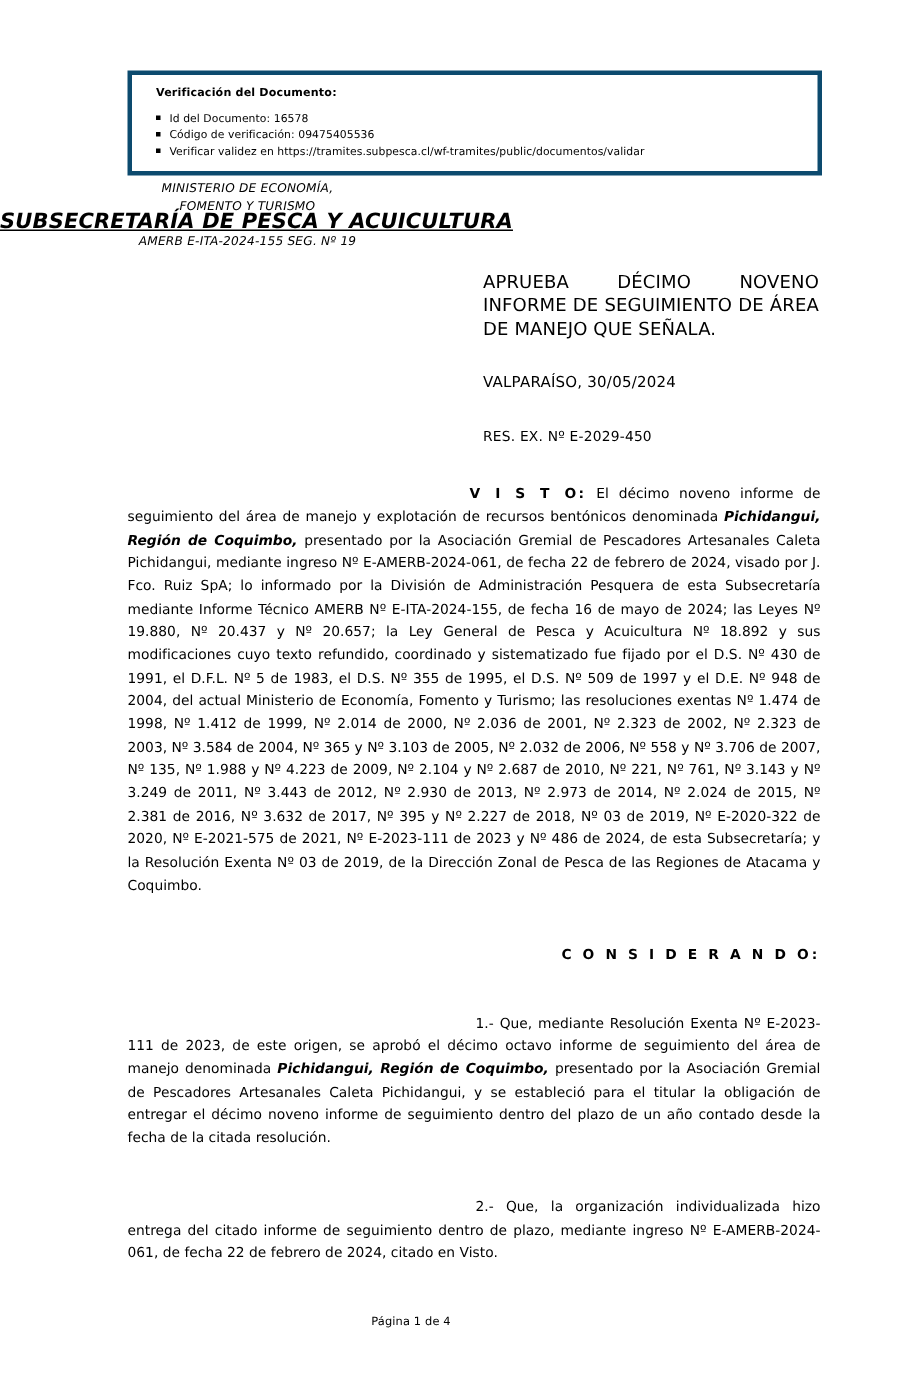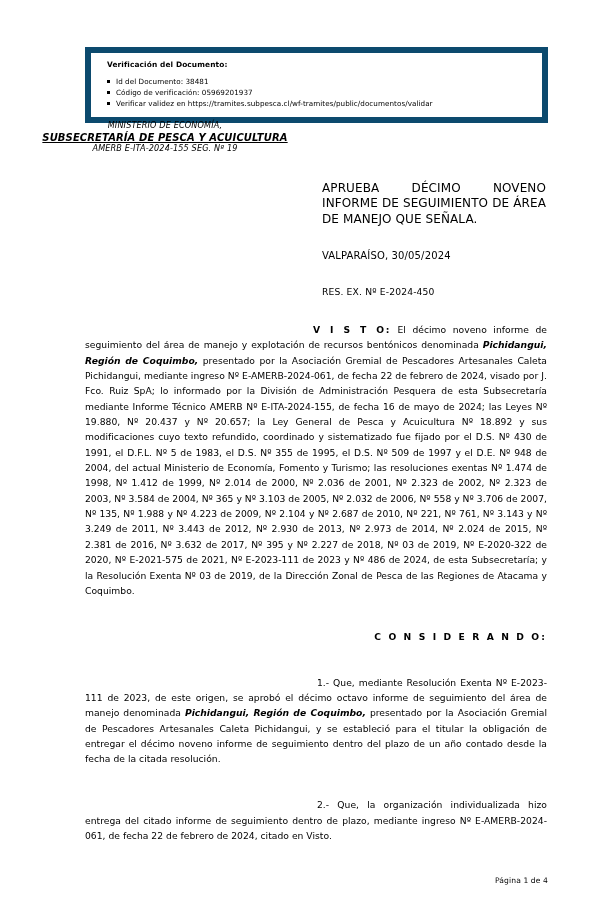--- a/index.html
+++ b/index.html
@@ -23,21 +23,21 @@
     box-sizing: border-box;
   }
 
   
   .verif-box {
     position: absolute;
     left: 85px;
     top: 47px;
     width: 463px;
     box-sizing: border-box;
-    border: 6px solid #0c4a6e;
+    border: 3px solid #0c4a6e;
     padding: 7px 10px 8px 14px;
     background: #ffffff;
   }
   .verif-title {
     font-size: 7.4px;
     font-weight: bold;
     letter-spacing: .12px;
     margin: 0 0 7px 2px;
   }
   .verif-list {
@@ -72,21 +72,21 @@
     text-align: center;
     font-size: 8.1px;
     line-height: 11.6px;
     letter-spacing: .15px;
   }
   .letterhead .lh-line { display: block; white-space: nowrap; font-style: italic; }
   .letterhead .lh-org {
     font-weight: bold;
     text-decoration: underline;
     letter-spacing: .1px;
-    font-size: 10px;
+    font-size: 14px;
   }
 
   
   .title-block {
     position: absolute;
     left: 322px;
     top: 181px;
     width: 224px;
     font-size: 12px;
     line-height: 15.3px;
@@ -150,50 +150,51 @@
     display: inline-block;
     width: 232px;
   }
 
   
   .footer {
     position: absolute;
     left: 0;
     top: 876px;
     width: 548px;
-    text-align: right;
+    text-align: center;
     font-size: 7.6px;
     letter-spacing: .1px;
   }
 </style>
 </head>
 <body>
 
 <div class="page">
 
   <div class="verif-box">
     <div class="verif-title">Verificación del Documento:</div>
     <ul class="verif-list">
-      <li>Id del Documento: 38481</li>
-      <li>Código de verificación: 05969201937</li>
+      <li>Id del Documento: 16578</li>
+      <li>Código de verificación: 09475405536</li>
       <li>Verificar validez en https://tramites.subpesca.cl/wf-tramites/public/documentos/validar</li>
     </ul>
   </div>
 
   <div class="letterhead">
     <span class="lh-line">MINISTERIO DE ECONOMÍA,</span>
+    <span class="lh-line">FOMENTO Y TURISMO</span>
     <span class="lh-line lh-org">SUBSECRETARÍA DE PESCA Y ACUICULTURA</span>
     <span class="lh-line">AMERB E-ITA-2024-155 SEG. Nº 19</span>
   </div>
 
   <div class="title-block">APRUEBA DÉCIMO NOVENO INFORME DE SEGUIMIENTO DE ÁREA DE MANEJO QUE SEÑALA.</div>
 
   <div class="place-date">VALPARAÍSO, 30/05/2024</div>
 
-  <div class="res-number">RES. EX. Nº E-2024-450</div>
+  <div class="res-number">RES. EX. Nº E-2029-450</div>
 
   <div class="body-text">
 
     <p class="para">
       <span style="display:inline-block;width:228px"></span><span class="lead-in">V I S T O:</span><span> El décimo noveno informe de seguimiento del área de manejo y explotación de recursos bentónicos denominada </span><span class="ital-bold">Pichidangui, Región de Coquimbo,</span><span> presentado por la Asociación Gremial de Pescadores Artesanales Caleta Pichidangui, mediante ingreso Nº E-AMERB-2024-061, de fecha 22 de febrero de 2024, visado por J. Fco. Ruiz SpA; lo informado por la División de Administración Pesquera de esta Subsecretaría mediante Informe Técnico AMERB Nº E-ITA-2024-155, de fecha 16 de mayo de 2024; las Leyes Nº 19.880, Nº 20.437 y Nº 20.657; la Ley General de Pesca y Acuicultura Nº 18.892 y sus modificaciones cuyo texto refundido, coordinado y sistematizado fue fijado por el D.S. Nº 430 de 1991, el D.F.L. Nº 5 de 1983, el D.S. Nº 355 de 1995, el D.S. Nº 509 de 1997 y el D.E. Nº 948 de 2004, del actual Ministerio de Economía, Fomento y Turismo; las resoluciones exentas Nº 1.474 de 1998, Nº 1.412 de 1999, Nº 2.014 de 2000, Nº 2.036 de 2001, Nº 2.323 de 2002, Nº 2.323 de 2003, Nº 3.584 de 2004, Nº 365 y Nº 3.103 de 2005, Nº 2.032 de 2006, Nº 558 y Nº 3.706 de 2007, Nº 135, Nº 1.988 y Nº 4.223 de 2009, Nº 2.104 y Nº 2.687 de 2010, Nº 221, Nº 761, Nº 3.143 y Nº 3.249 de 2011, Nº 3.443 de 2012, Nº 2.930 de 2013, Nº 2.973 de 2014, Nº 2.024 de 2015, Nº 2.381 de 2016, Nº 3.632 de 2017, Nº 395 y Nº 2.227 de 2018, Nº 03 de 2019, Nº E-2020-322 de 2020, Nº E-2021-575 de 2021, Nº E-2023-111 de 2023 y Nº 486 de 2024, de esta Subsecretaría; y la Resolución Exenta Nº 03 de 2019, de la Dirección Zonal de Pesca de las Regiones de Atacama y Coquimbo.</span>
     </p>
 
     <div class="spacer-md"></div>
 
     <p class="section-heading">C O N S I D E R A N D O:</p>

